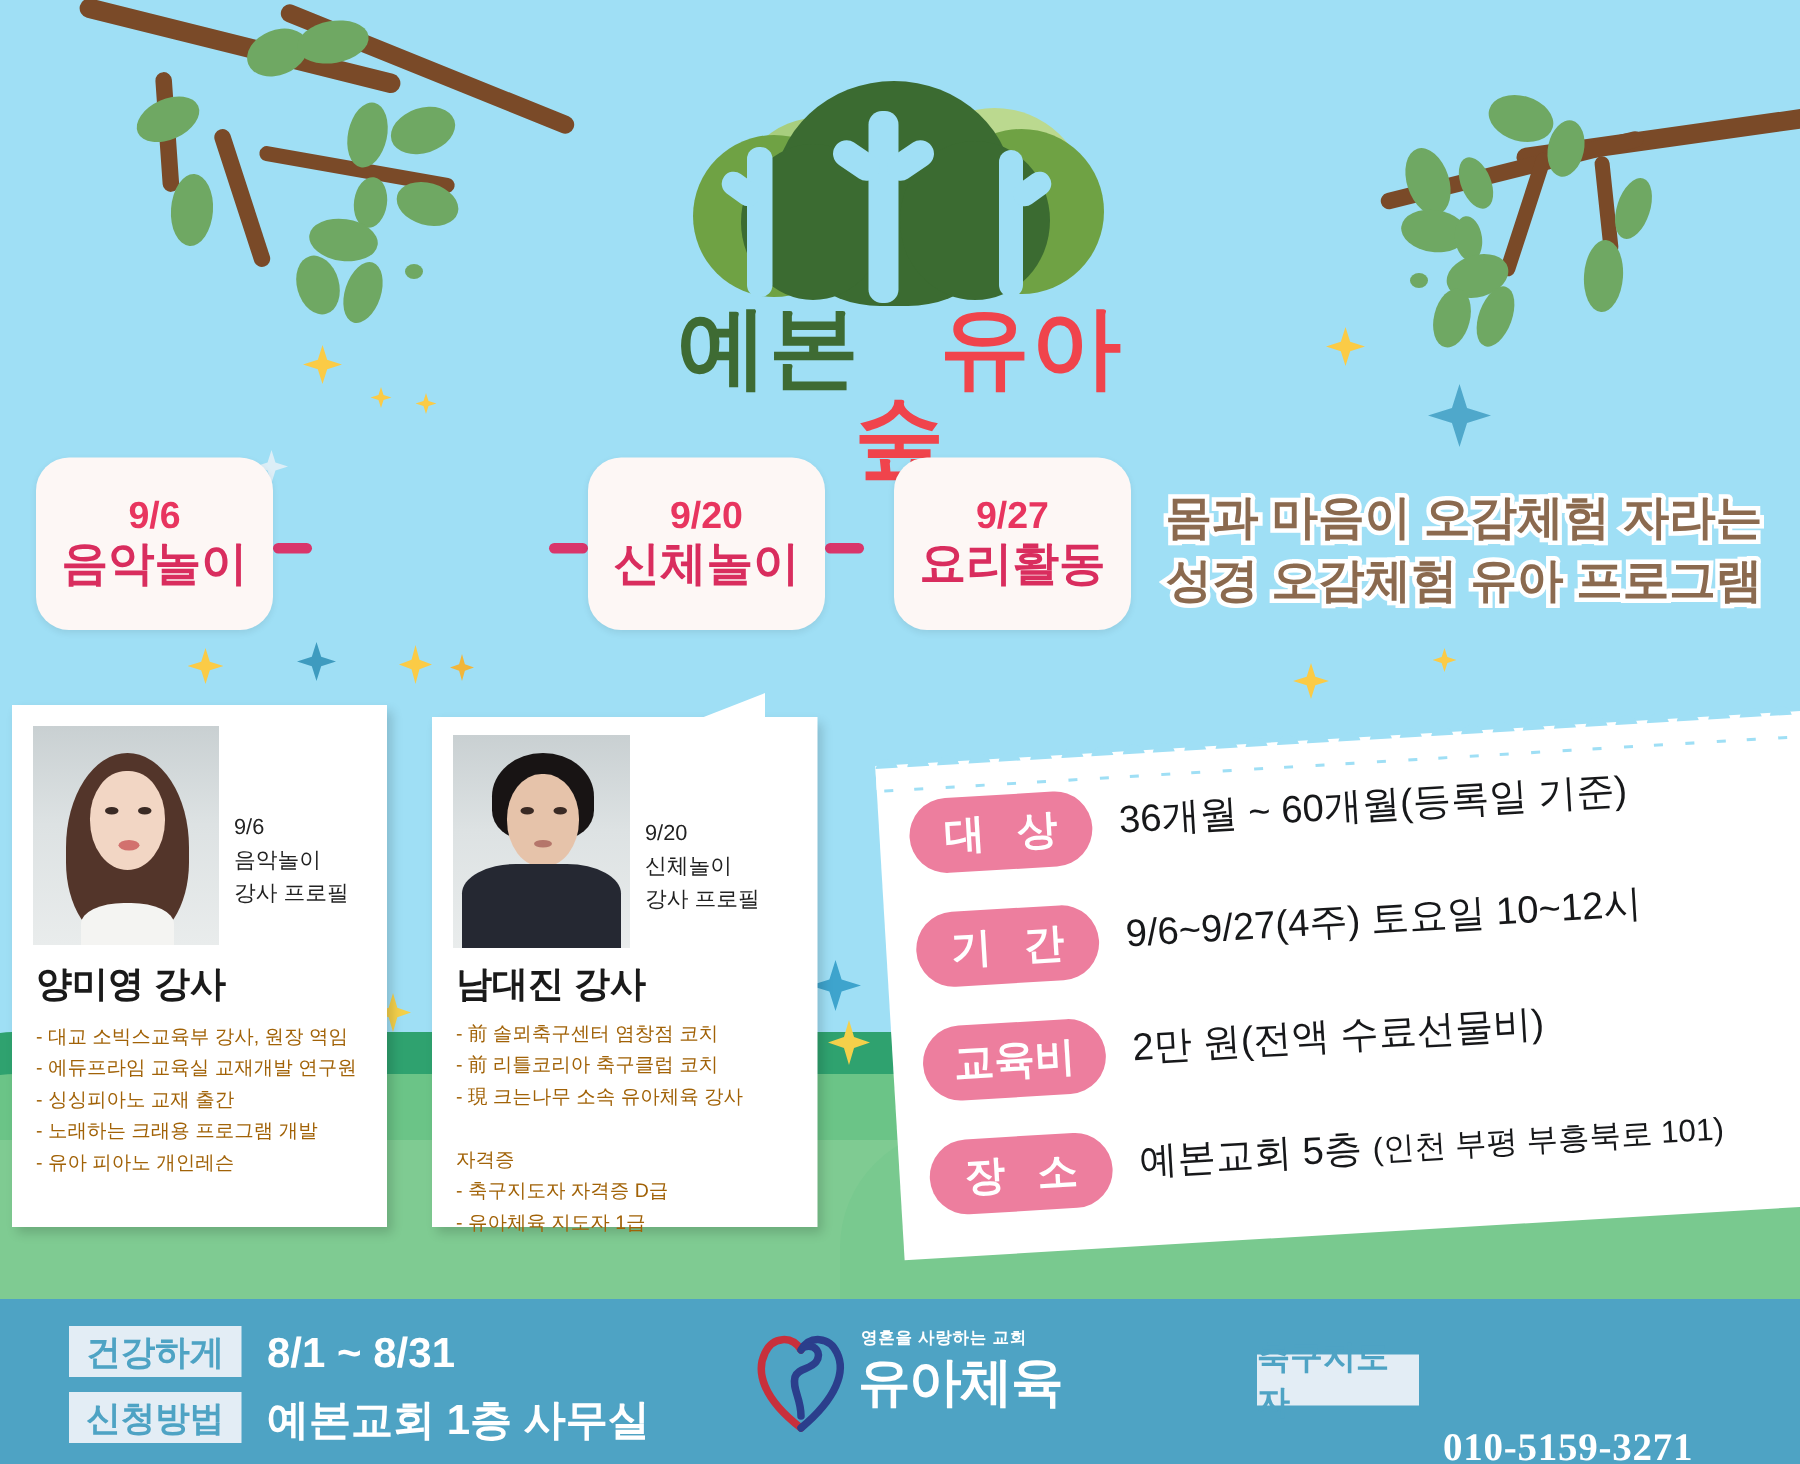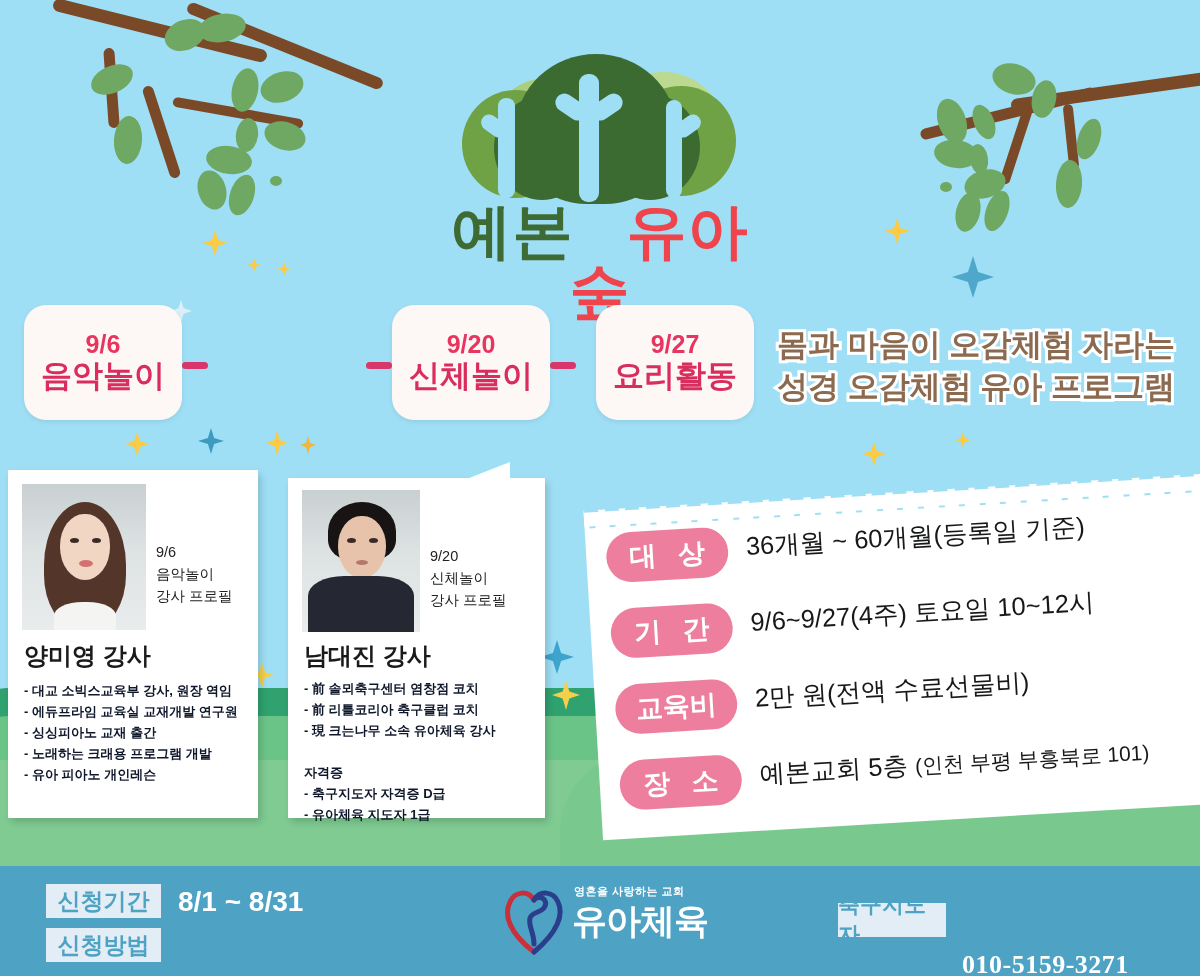--- a/index.html
+++ b/index.html
@@ -58,21 +58,21 @@
   .flap{position:absolute;width:0;height:0;}
   .photo{position:absolute;border:0;background:#D7DCDD;overflow:hidden;}
   .photo .bg{position:absolute;inset:0;background:linear-gradient(180deg,#C9D0D2 0%,#DDE2E3 45%,#E9ECEC 100%);}
   .ph-hair{position:absolute;border-radius:50% 50% 42% 42%;}
   .ph-face{position:absolute;border-radius:48% 48% 50% 50%;}
   .ph-body{position:absolute;border-radius:46% 46% 0 0;}
   .ph-eye{position:absolute;border-radius:50%;background:#3A2A24;}
   .ph-mouth{position:absolute;border-radius:50%;}
   .pmeta{position:absolute;font-size:14.5px;color:#222;line-height:1.5;}
   .pname{position:absolute;font-size:24px;font-weight:700;color:#1A1A1A;}
-  .pbul{position:absolute;font-size:13px;color:#0f172a;line-height:1.62;white-space:pre-line;font-weight:bold;}
+  .pbul{position:absolute;font-size:13px;color:#a16207;line-height:1.62;white-space:pre-line;}
 
   
   .panel-wrap{position:absolute;left:560px;top:452px;width:690px;height:420px;
     transform:rotate(-3.4deg);transform-origin:0 0;}
   .panel{position:absolute;left:20px;top:60px;width:668px;height:330px;background:#FFFFFF;}
   .perf{position:absolute;left:20px;top:48px;width:668px;height:26px;display:flex;gap:5.6px;}
   .perf span{display:block;width:15px;height:15px;border-radius:50%;background:#9FDFF5;
     margin-top:8px;position:relative;}
   .perf span:after{content:"";position:absolute;left:4.5px;top:10px;width:6px;height:12px;background:#9FDFF5;}
   .panel-top{position:absolute;left:20px;top:62px;width:668px;height:14px;background:#fff;}
@@ -339,24 +339,25 @@
         <div class="rowval">
           <span>예본교회 5층</span>
           <span class="sm">(인천 부평 부흥북로 101)</span>
         </div>
       </div>
     </div>
   </div>
 
   <div class="footer-band"></div>
 
-  <div class="ftag" style="left:46px;top:884px;width:115px;height:34px;font-size:23px;">신청기간</div>
+  <div class="ftag" style="left:46px;top:884px;width:115px;height:34px;font-size:23px;">건강하게</div>
   <div class="ftxt" style="left:178px;top:886px;font-size:28px;">8/1 ~ 8/31</div>
 
   <div class="ftag" style="left:46px;top:928px;width:115px;height:34px;font-size:23px;">신청방법</div>
+  <div class="ftxt" style="left:178px;top:928px;font-size:28px;">예본교회 1층 사무실</div>
 
   <div class="clogo">
     <svg width="70" height="78" viewBox="0 0 70 78" style="position:absolute;left:0;top:2px;">
       <path d="M34 72 C8 52 4 34 10 22 C15 11 28 10 34 20" fill="none" stroke="#C8303C" stroke-width="5" stroke-linecap="round"></path>
       <path d="M34 20 C40 10 53 11 58 22 C64 34 58 52 34 72" fill="none" stroke="#2B3E8C" stroke-width="5" stroke-linecap="round"></path>
       <path d="M36 18 C44 16 48 22 44 28 C40 33 32 32 30 38 C28 46 34 52 34 64" fill="none" stroke="#2B3E8C" stroke-width="5" stroke-linecap="round"></path>
     </svg>
     <div class="sub">영혼을 사랑하는 교회</div>
     <div class="nm">유아체육</div>
   </div>

